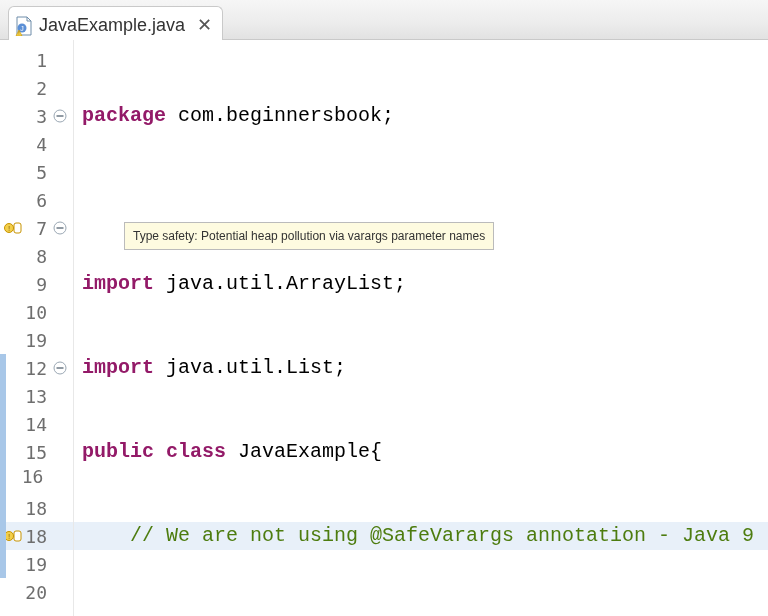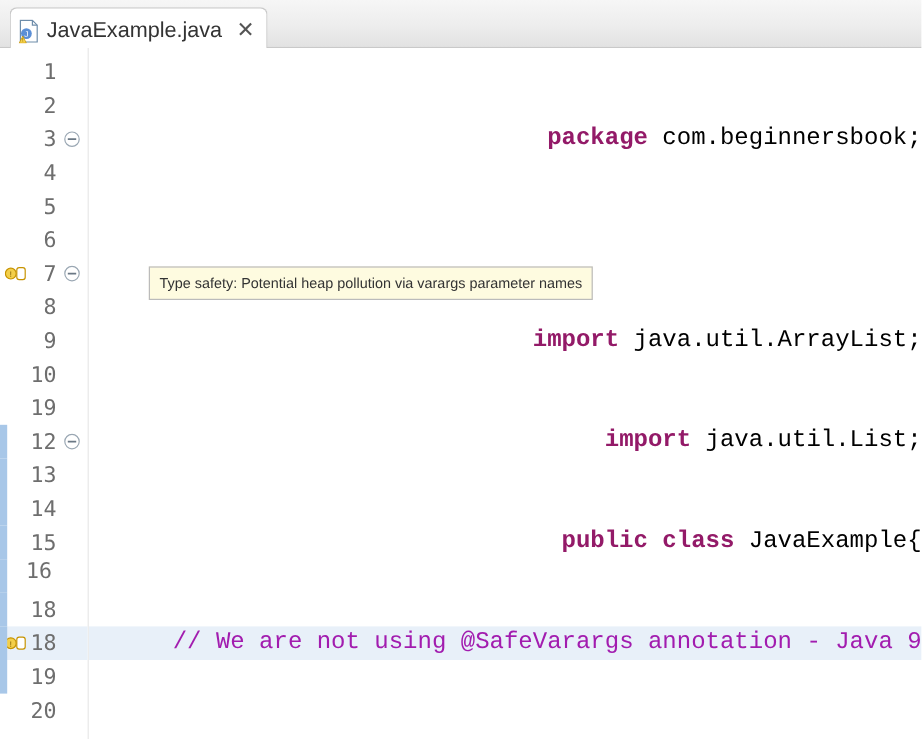--- a/index.html
+++ b/index.html
@@ -58,21 +58,20 @@
     flex:0 0 74px;
     position:relative;
     z-index:2;
   }
   .code-area {
     flex:1;
     padding-top:6px;
     position:relative;
     white-space:pre;
     line-height:28px;
-    text-align:right;
   }
   .gline {
     height:28px;
     display:flex;
     align-items:center;
     justify-content:flex-end;
     padding-right:6px;
     position:relative;
   }
   .lnum {
@@ -103,21 +102,21 @@
     background:#e8f0f9;
     z-index:0;
   }
   .sel-stripe {
     position:absolute; left:0; width:6px; height:28px;
     background:#a8c7e8;
     z-index:3;
   }
   
   .kw   { color:#931a68; font-weight:bold; }
-  .cmt  { color:#a21caf; }
+  .cmt  { color:#4d7c0f; }
   .tooltip {
     position:absolute;
     top:182px; 
     left:124px;
     height:28px;
     background:#fefbe0;
     border:1px solid #bbb;
     font-family:"Helvetica Neue", Arial, sans-serif;
     font-size:12px;
     color:#333;

